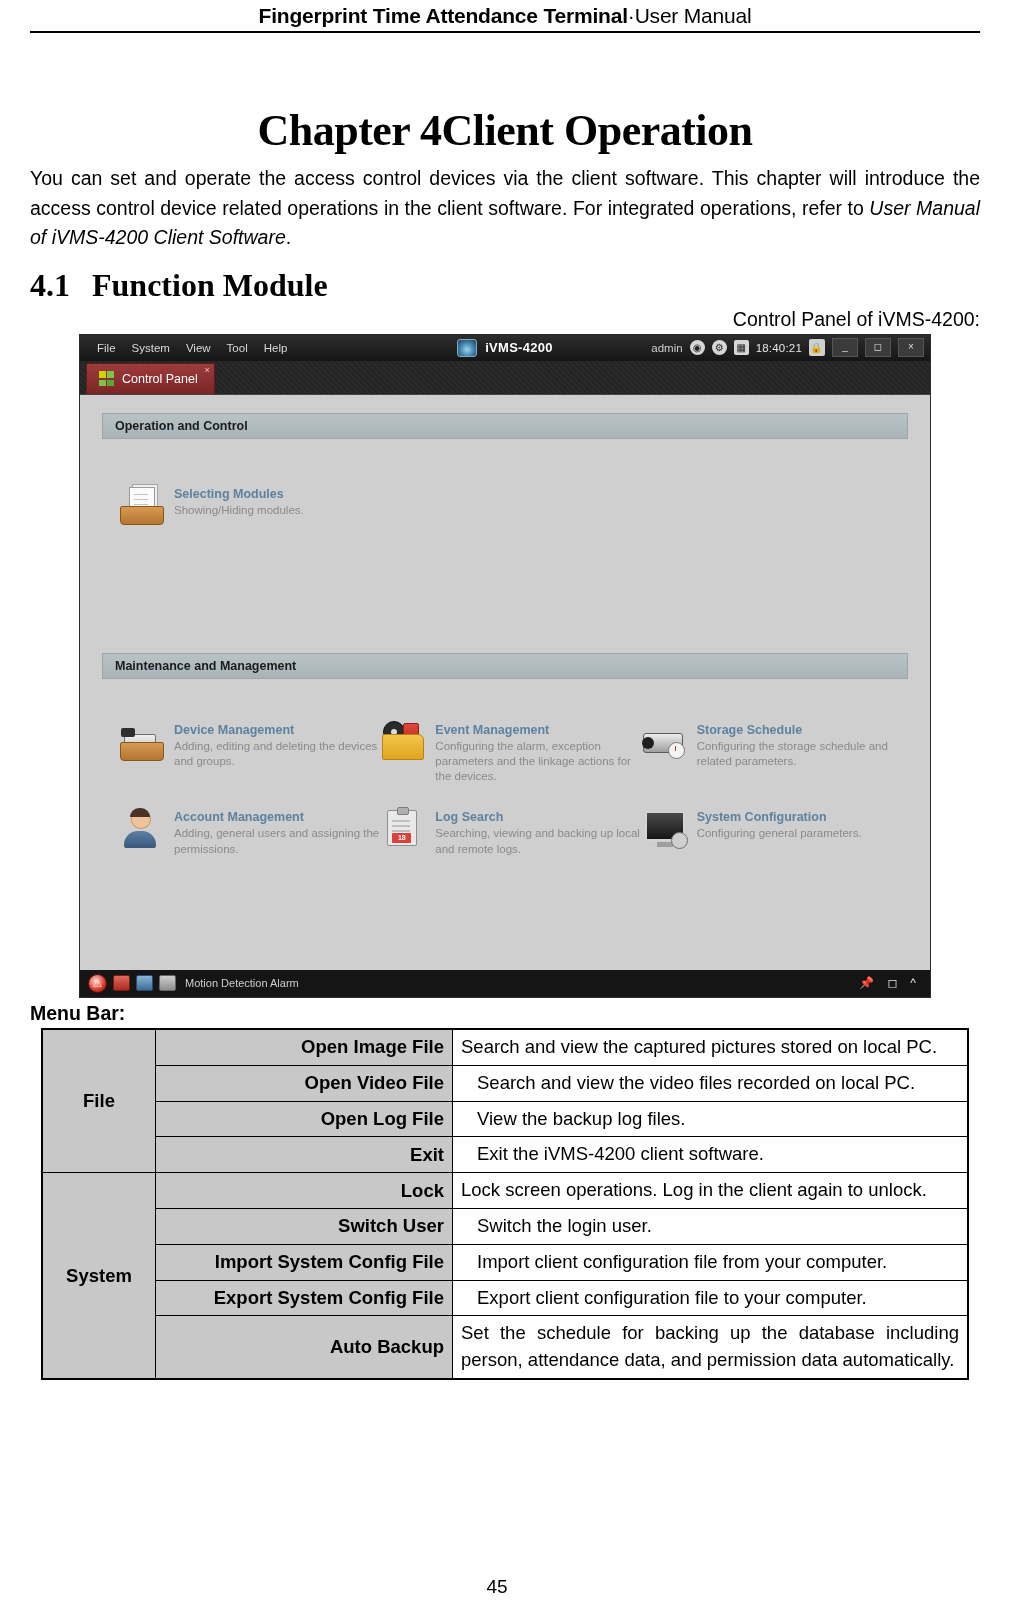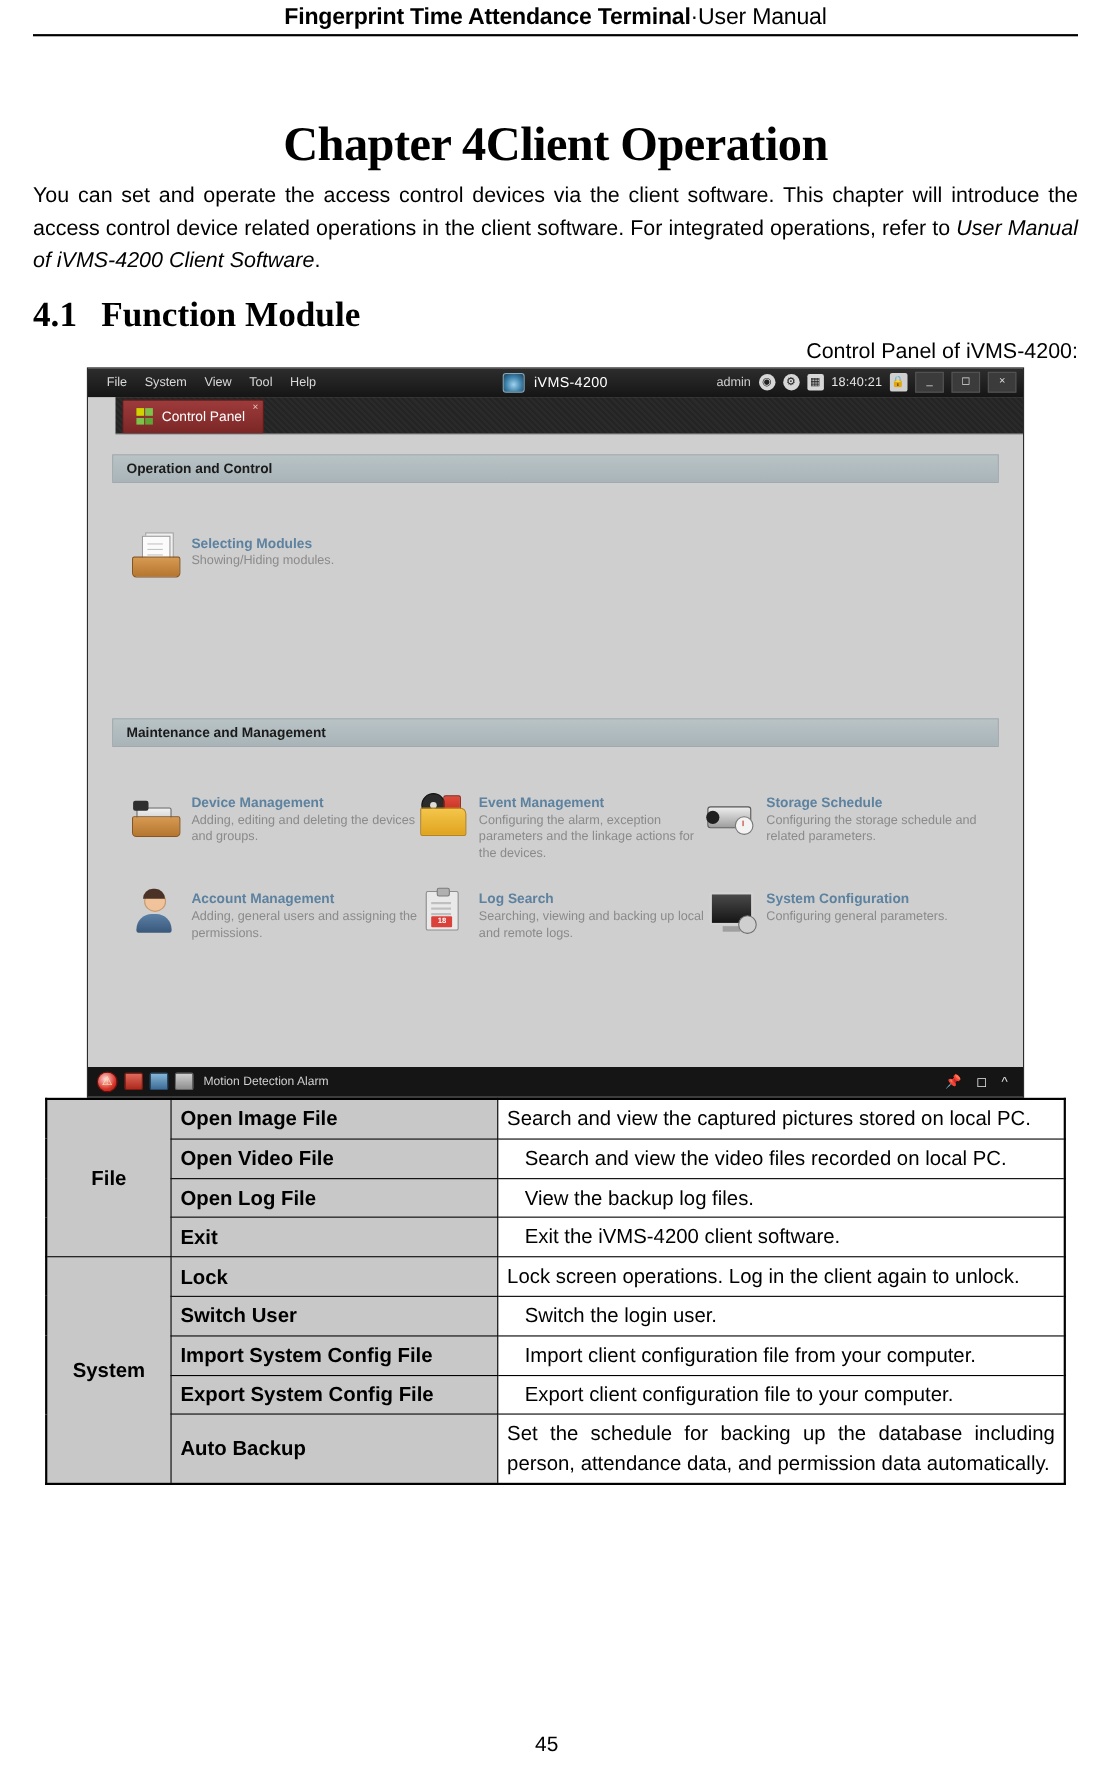--- a/index.html
+++ b/index.html
@@ -109,21 +109,21 @@
     pointer-events: none;
   }
   .app-logo {
     width: 18px; height: 16px;
     background: radial-gradient(circle at 50% 60%, #9fd3ef 0%, #3b7fa8 55%, #1d3f55 100%);
     border-radius: 3px;
     border: 1px solid #86a9bd;
     display: inline-block;
   }
   .app-name {
-    font-weight: normal;
+    font-weight: bold;
     font-size: 13px;
     color: #ffffff;
     letter-spacing: 0.3px;
   }
   .title-right {
     margin-left: auto;
     display: flex;
     align-items: center;
     gap: 7px;
     padding-right: 2px;
@@ -159,21 +159,20 @@
     line-height: 15px;
     text-align: center;
   }
 
   .tabstrip {
     height: 33px;
     background: repeating-linear-gradient(45deg,#2a2a2a,#2a2a2a 2px,#242424 2px,#242424 4px);
     display: flex;
     align-items: flex-end;
     border-bottom: 1px solid #444;
-    margin-left: 25px;
   }
   .tab {
     height: 30px;
     background: linear-gradient(#9e3b3b, #7b2626);
     border: 1px solid #5d1c1c;
     border-bottom: none;
     display: flex;
     align-items: center;
     gap: 8px;
     padding: 0 16px 0 12px;
@@ -402,21 +401,21 @@
     vertical-align: middle;
   }
   td.cat {
     width: 96px;
     text-align: center;
     font-weight: bold;
     background: #c8c8c8;
   }
   td.item {
     width: 280px;
-    text-align: left;
+    text-align: right;
     font-weight: bold;
     background: #c8c8c8;
   }
   td.desc {
     background: #ffffff;
     text-align: justify;
     text-justify: inter-word;
     line-height: 1.45;
     padding-left: 10px;
     padding-right: 10px;
@@ -606,20 +605,21 @@
       <span class="sb-text">Motion Detection Alarm</span>
       <span class="sb-right">
         <span>📌</span>
         <span>◻</span>
         <span>^</span>
       </span>
     </div>
 
   </div>
 
+  <div class="menubar-label">Menu Bar:</div>
 
   <table class="menutable">
     <tbody>
       <tr>
         <td class="cat" rowspan="4">File</td>
         <td class="item">Open Image File</td>
         <td class="desc">Search and view the captured pictures stored on local PC.</td>
       </tr>
       <tr>
         <td class="item">Open Video File</td>

